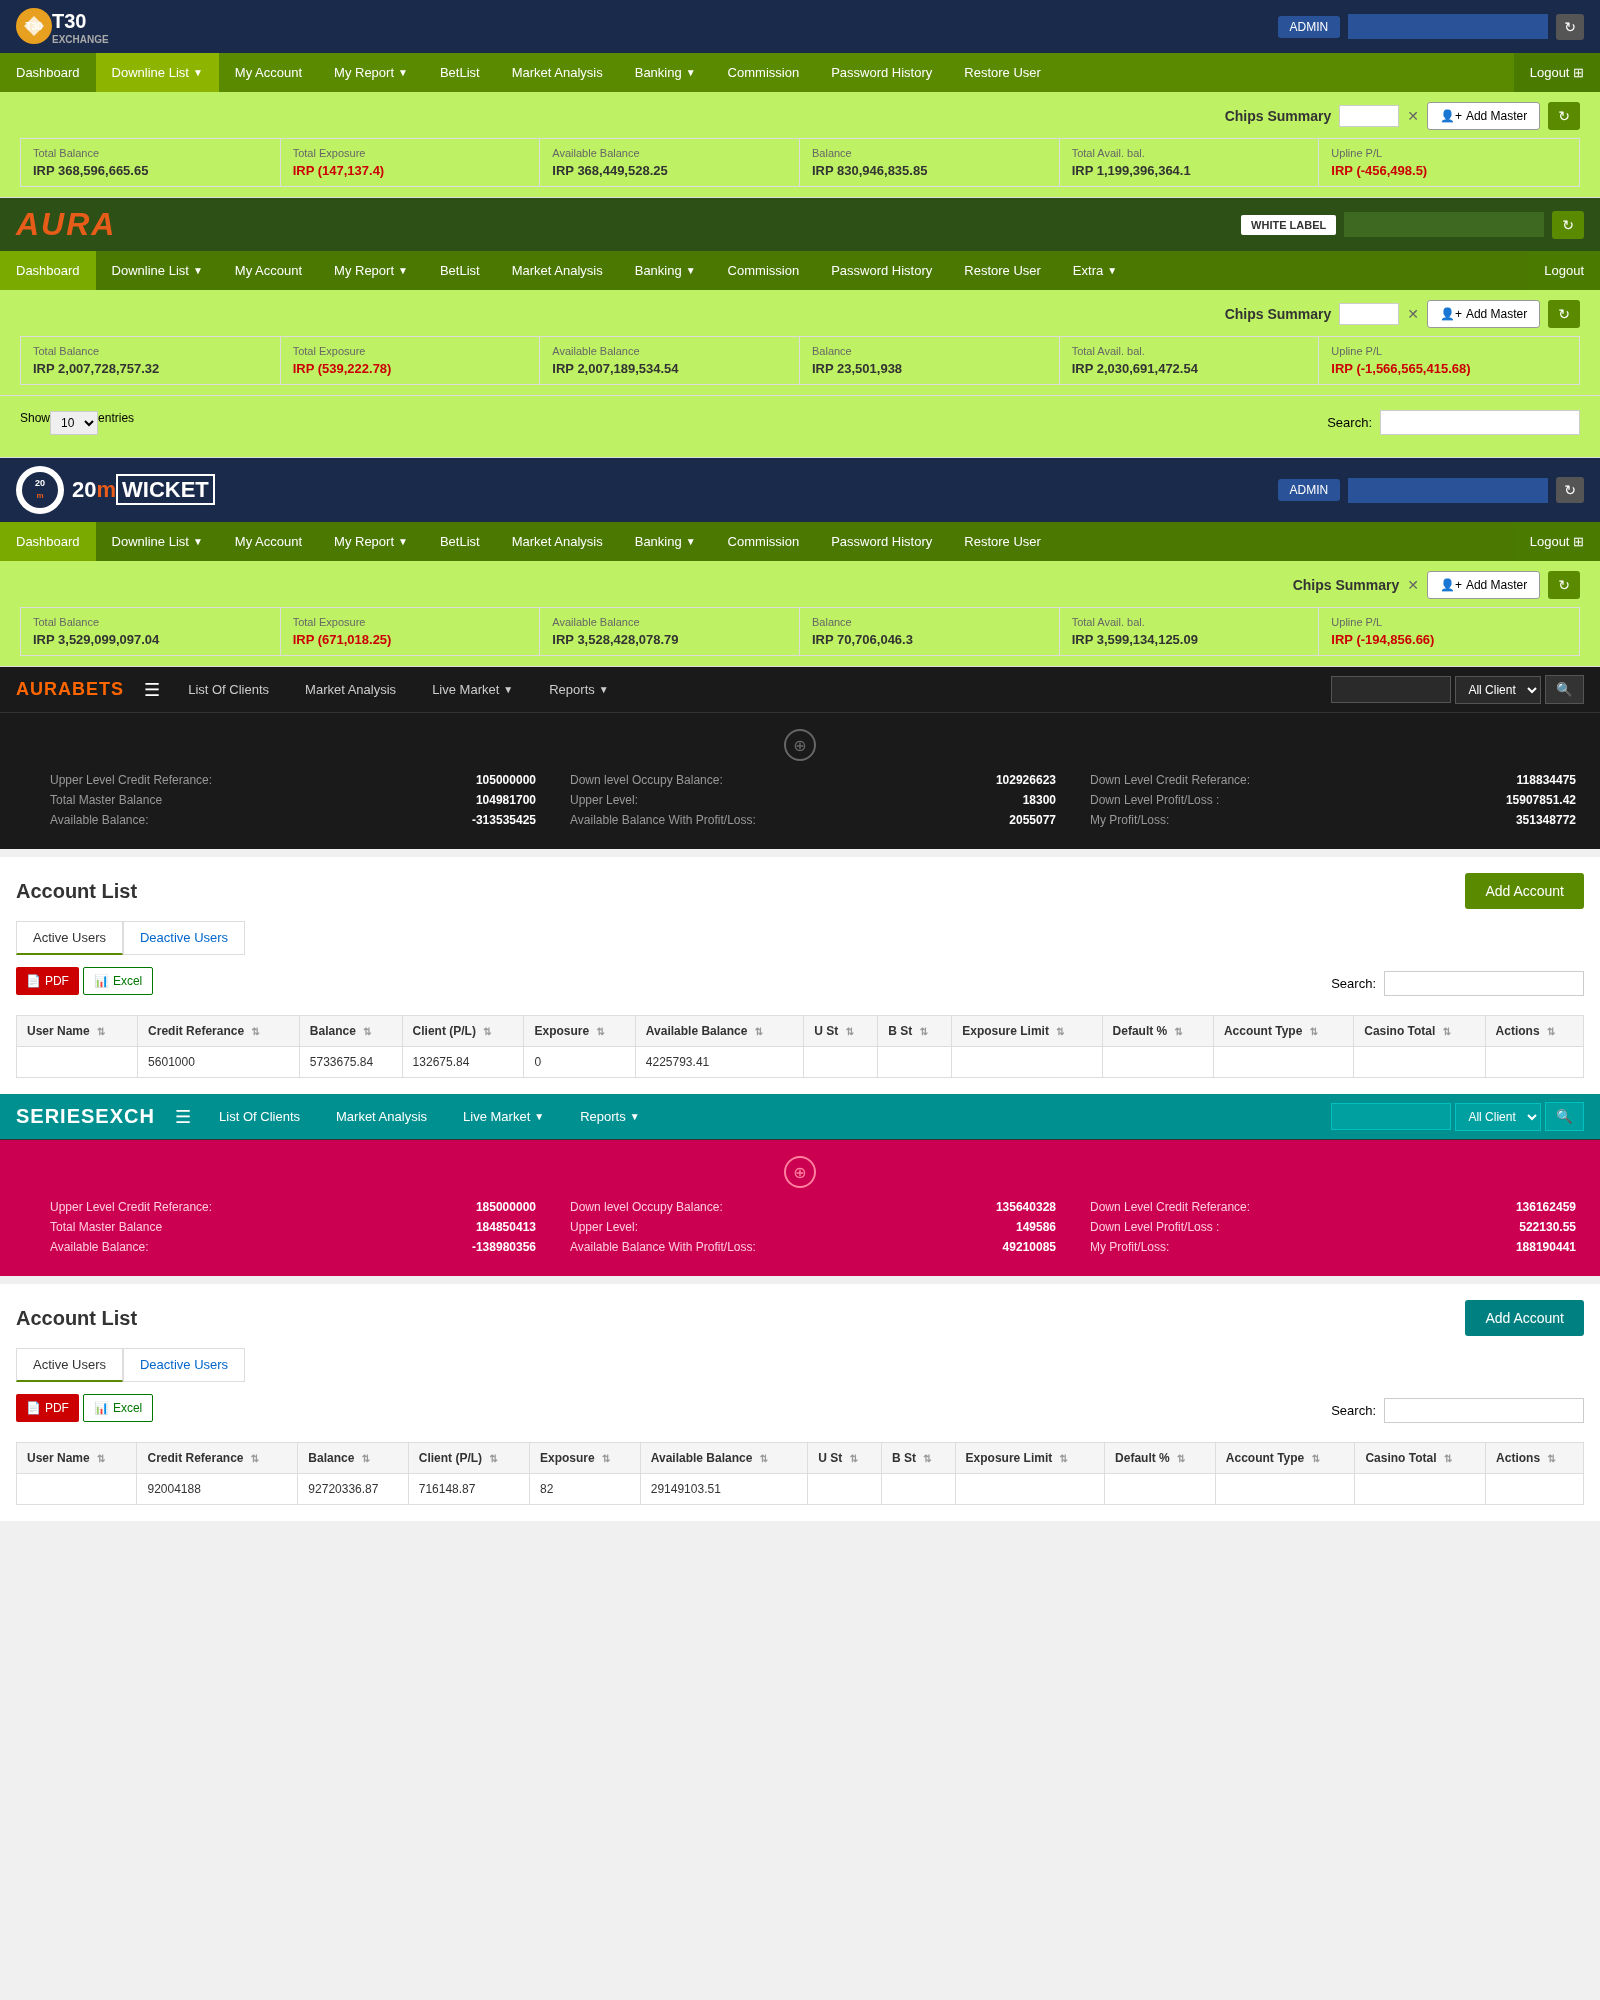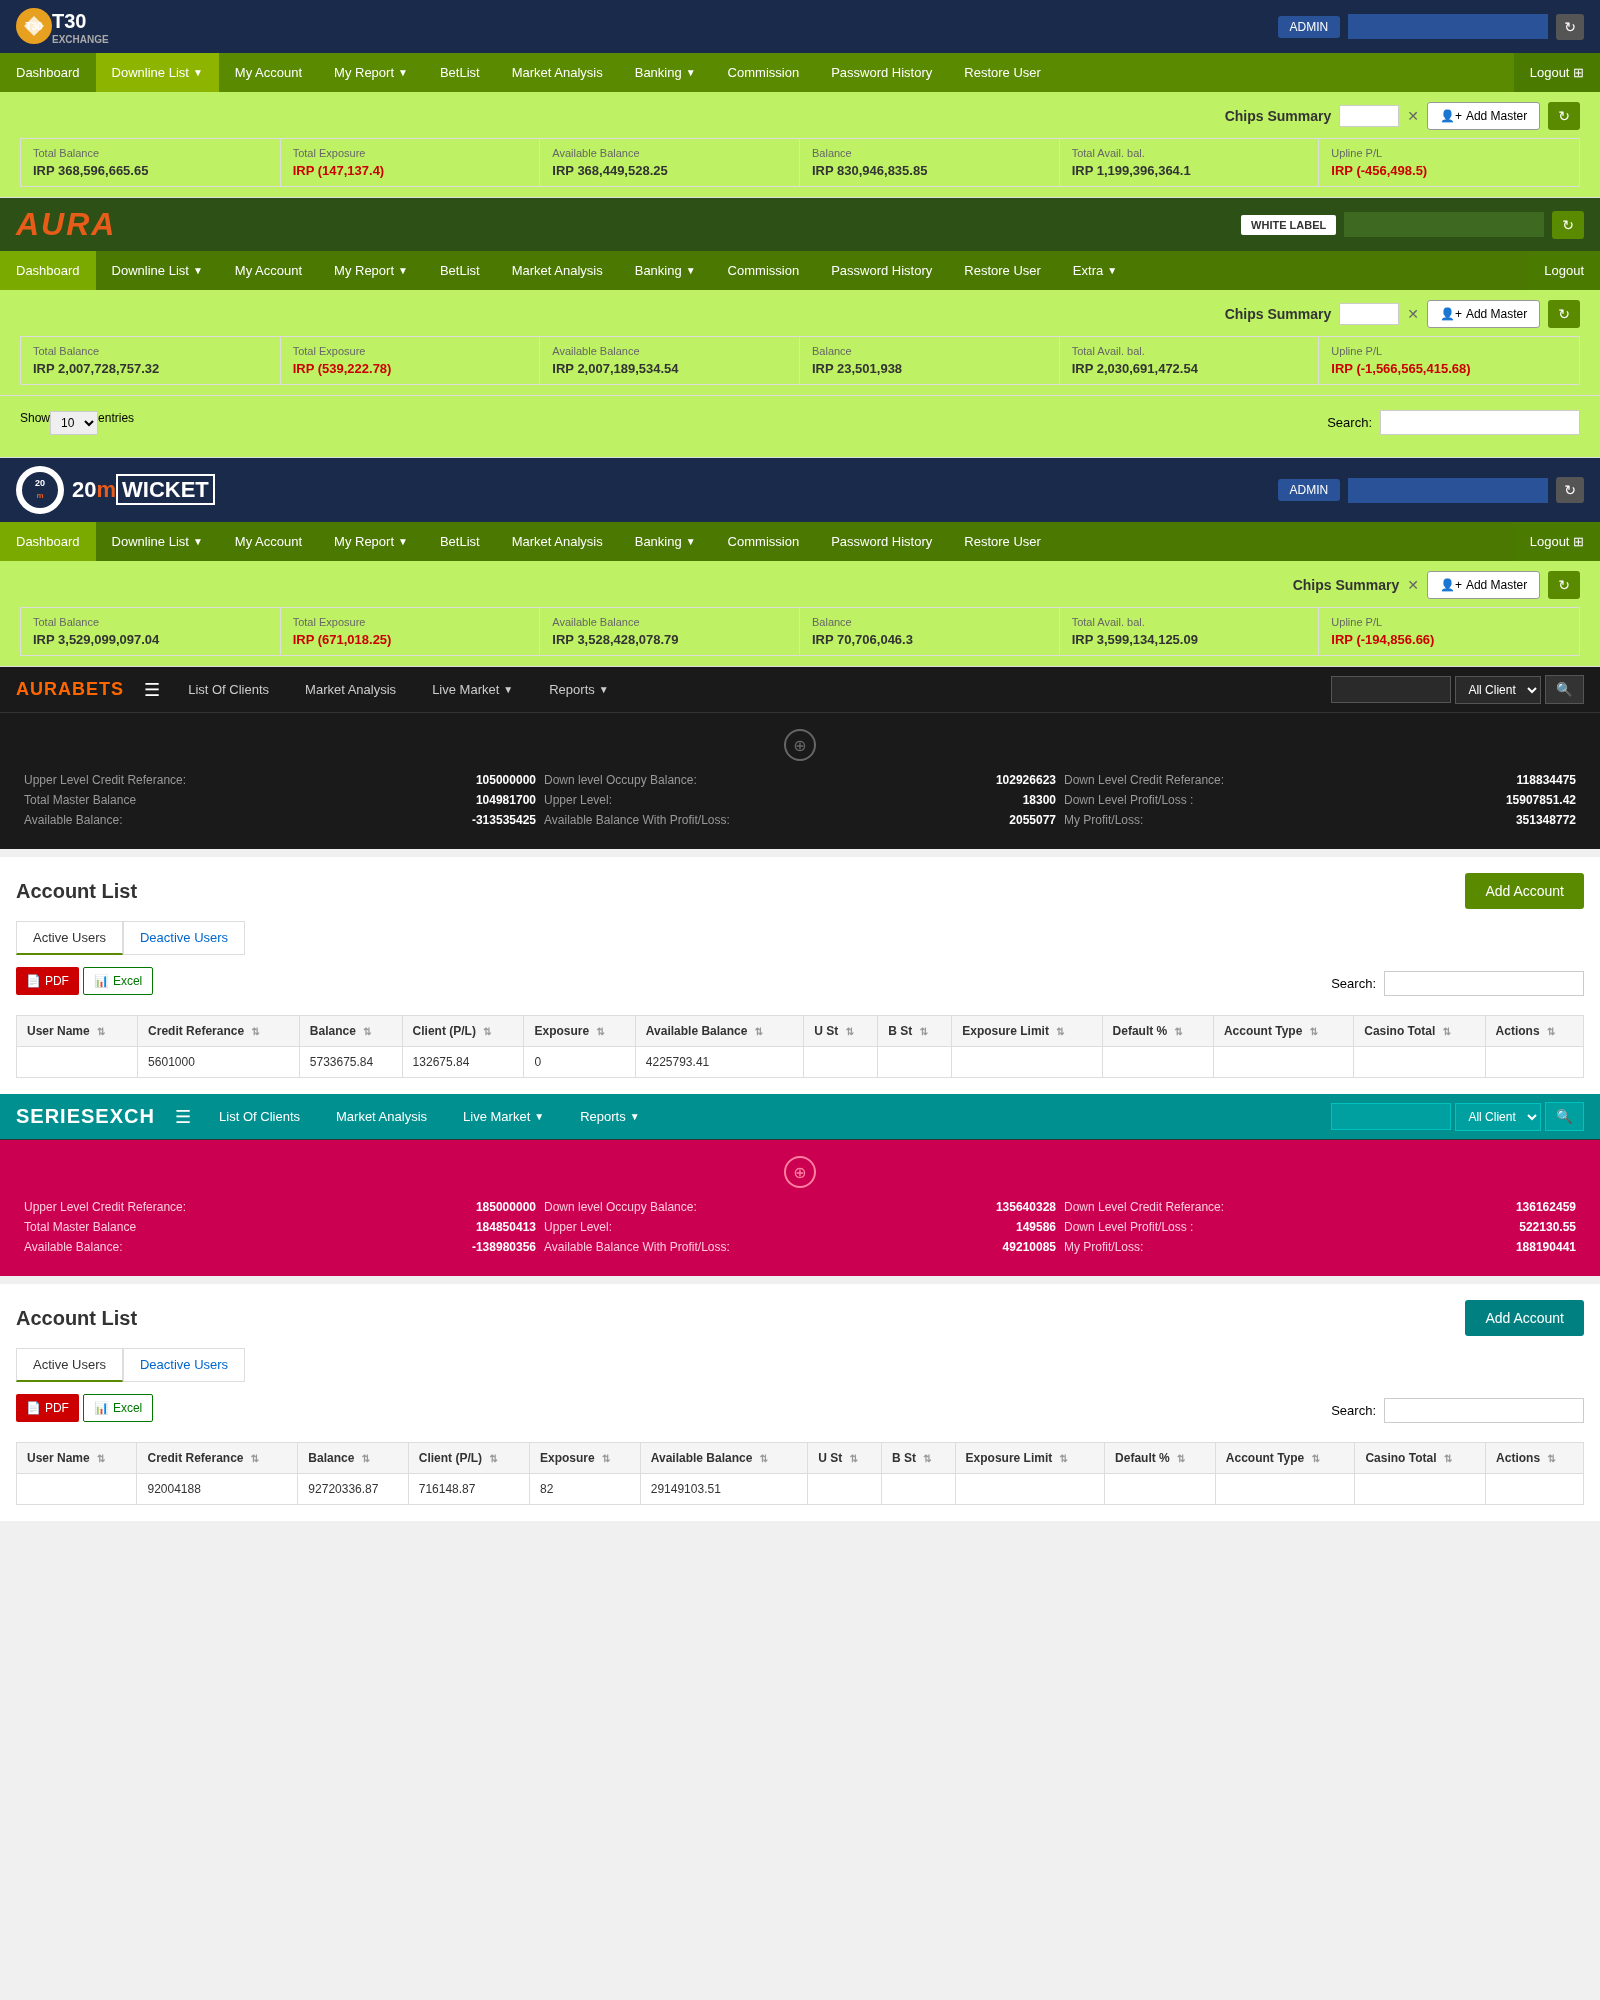--- a/index.html
+++ b/index.html
@@ -262,21 +262,21 @@
       gap: 8px;
     }
     .stats-row {
       display: flex;
       justify-content: space-between;
       color: #ccc;
       font-size: 12px;
       margin-bottom: 6px;
     }
     .stats-row.pink-text { color: white; }
-    .stats-label { color: #999; }
+    .stats-label { color: #999; margin-left: 26px; }
     .stats-label.pink-text { color: #ffccdd; }
     .stats-value { color: white; font-weight: bold; }
 
     
     .account-list-section {
       background: white;
       padding: 16px;
       margin-top: 8px;
     }
     .account-list-header {

